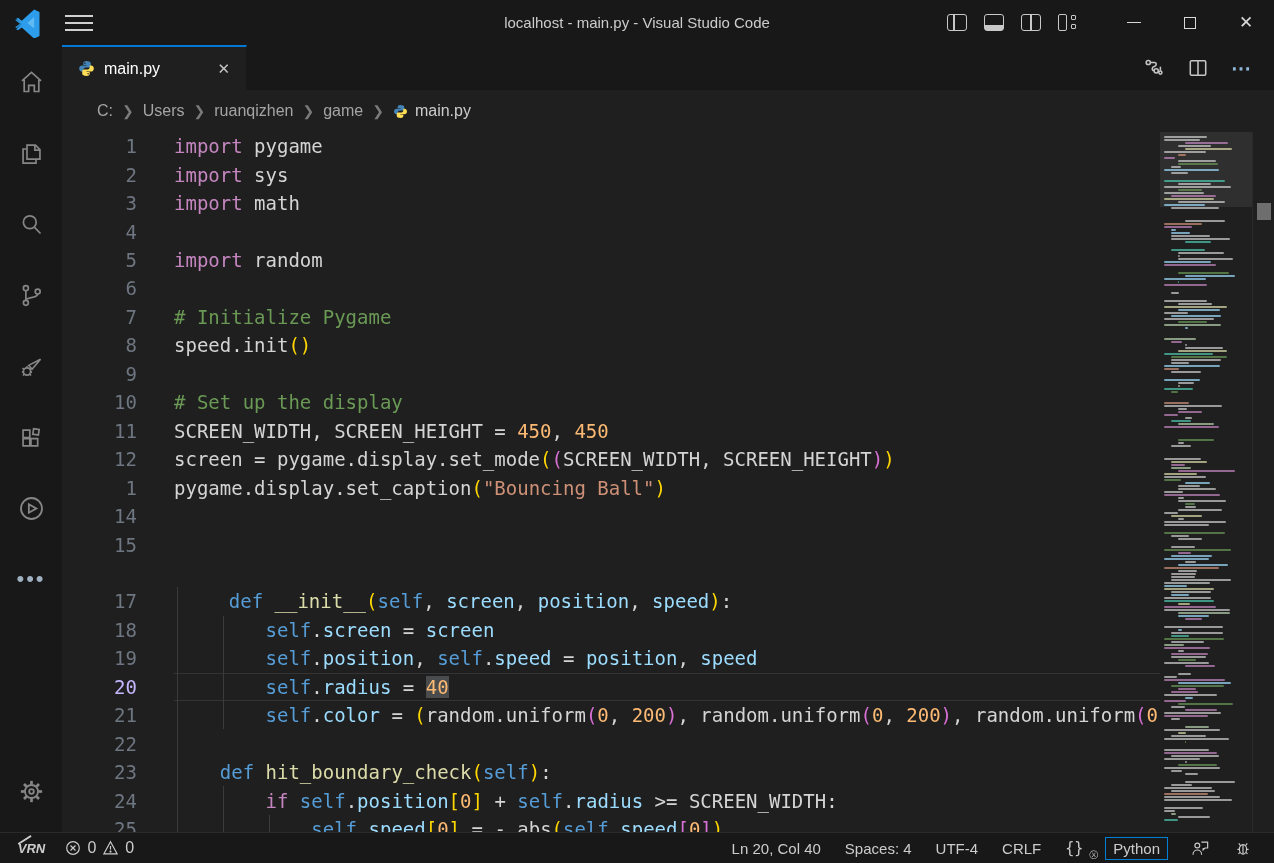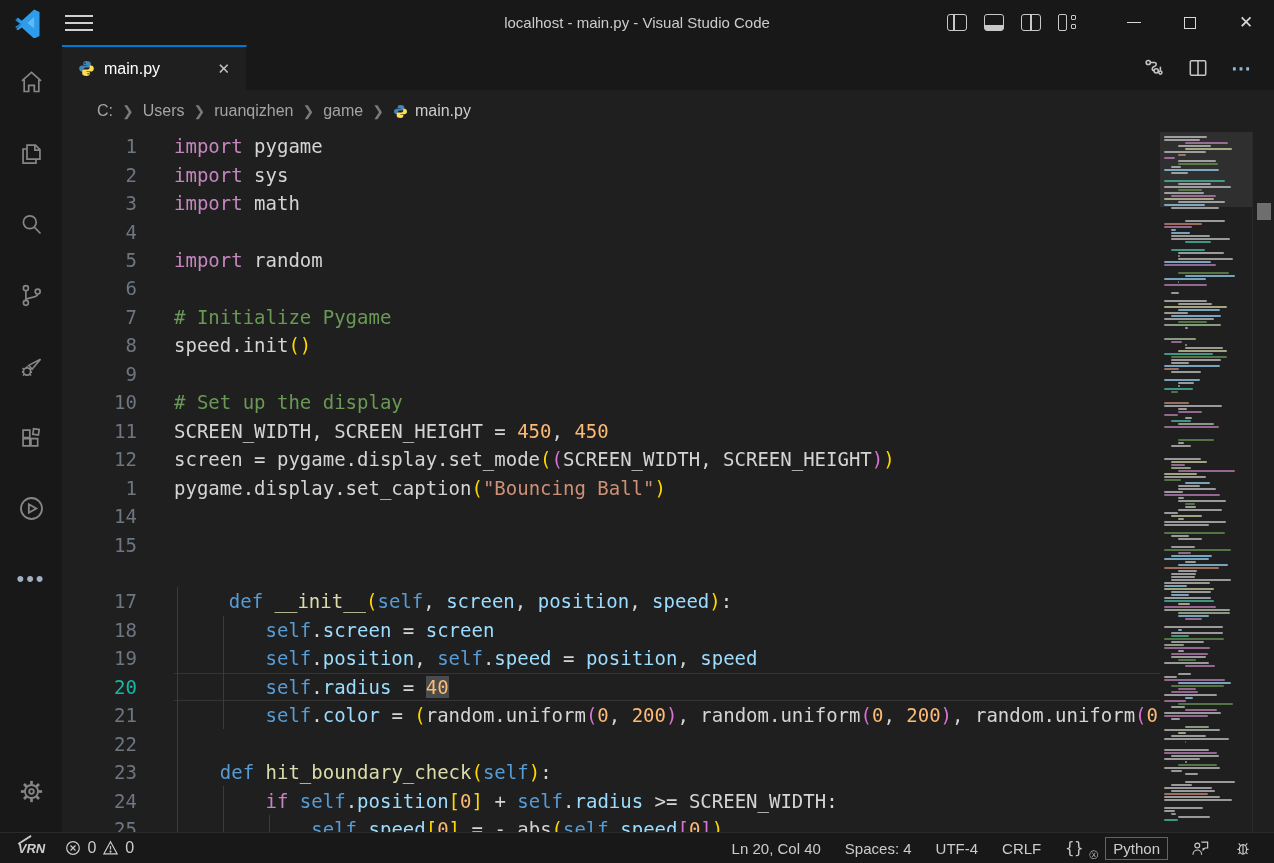--- a/index.html
+++ b/index.html
@@ -68,21 +68,21 @@
   .crumb-sep { margin:0 9px; color:#7a7a7a; font-size:14px; }
   .breadcrumbs .pyicon { margin-right:7px; }
 
   
   .codearea { flex:1; position:relative; min-height:0; overflow:hidden; }
   .lines { position:absolute; left:0; top:0; width:1098px; height:100%; overflow:hidden; }
   .line { position:absolute; left:0; width:100%; height:28.45px; display:flex; align-items:center;
           font-family:"DejaVu Sans Mono", monospace; font-size:19px; }
   .line .num { width:75px; text-align:right; color:#6e7681; flex:none;
                font-size:19px; }
-  .line.current .num { color:#14b8a6; }
+  .line.current .num { color:#c4b5fd; }
   .line .code { margin-left:37px; white-space:pre; flex:none; }
   .guide { position:absolute; top:0; bottom:0; width:1px; background:#3b3b3b; }
   .curline-bg { position:absolute; left:112px; right:0; height:28.45px;
                 border-top:1px solid #343434; border-bottom:1px solid #343434; }
   .kw1{color:#C586C0} .kw2{color:#569CD6} .fn{color:#DCDCAA} .cls{color:#4EC9B0}
   .var{color:#9CDCFE} .txt{color:#D4D4D4} .num2{color:#fdba74} .str{color:#CE9178}
   .com{color:#6A9955} .b1{color:#FFD700} .b2{color:#DA70D6}
   .hl { background:rgba(90,93,94,0.72); }
 
   

